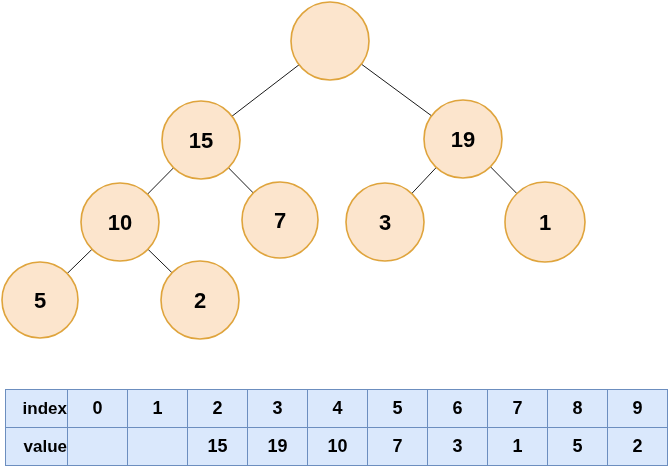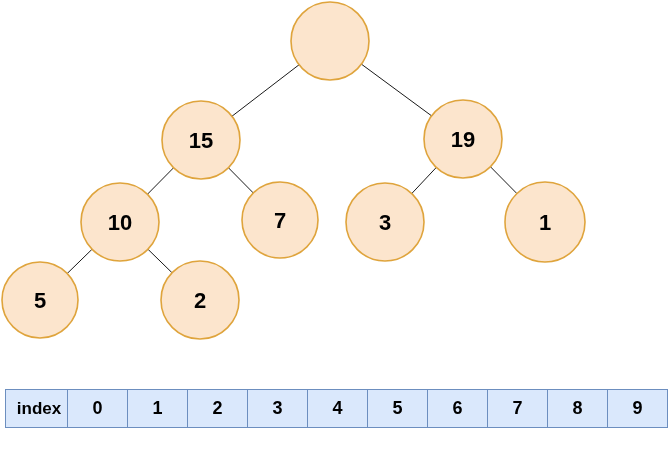--- a/index.html
+++ b/index.html
@@ -63,21 +63,21 @@
     font-size: 18px;
     font-weight: bold;
     color: var(--text_color);
     text-align: center;
     vertical-align: middle;
     overflow: hidden;
     white-space: nowrap;
   }
   table.array-table td.row-label {
     width: 62px;
-    text-align: center;
+    text-align: right;
     padding-left: 5px;
     font-size: 17px;
     margin-top: 12px;
   }
   table.array-table td.num-cell { width: 60px; }
 </style>
 </head>
 <body>
 
 <div class="canvas">
@@ -139,16 +139,29 @@
         <td class="num-cell">1</td>
         <td class="num-cell">2</td>
         <td class="num-cell">3</td>
         <td class="num-cell">4</td>
         <td class="num-cell">5</td>
         <td class="num-cell">6</td>
         <td class="num-cell">7</td>
         <td class="num-cell">8</td>
         <td class="num-cell">9</td>
       </tr>
+      <tr>
+        <td class="row-label">value</td>
+        <td class="num-cell"></td>
+        <td class="num-cell"></td>
+        <td class="num-cell">15</td>
+        <td class="num-cell">19</td>
+        <td class="num-cell">10</td>
+        <td class="num-cell">7</td>
+        <td class="num-cell">3</td>
+        <td class="num-cell">1</td>
+        <td class="num-cell">5</td>
+        <td class="num-cell">2</td>
+      </tr>
     </tbody>
   </table>
 
 </div>
 
 </body></html>

